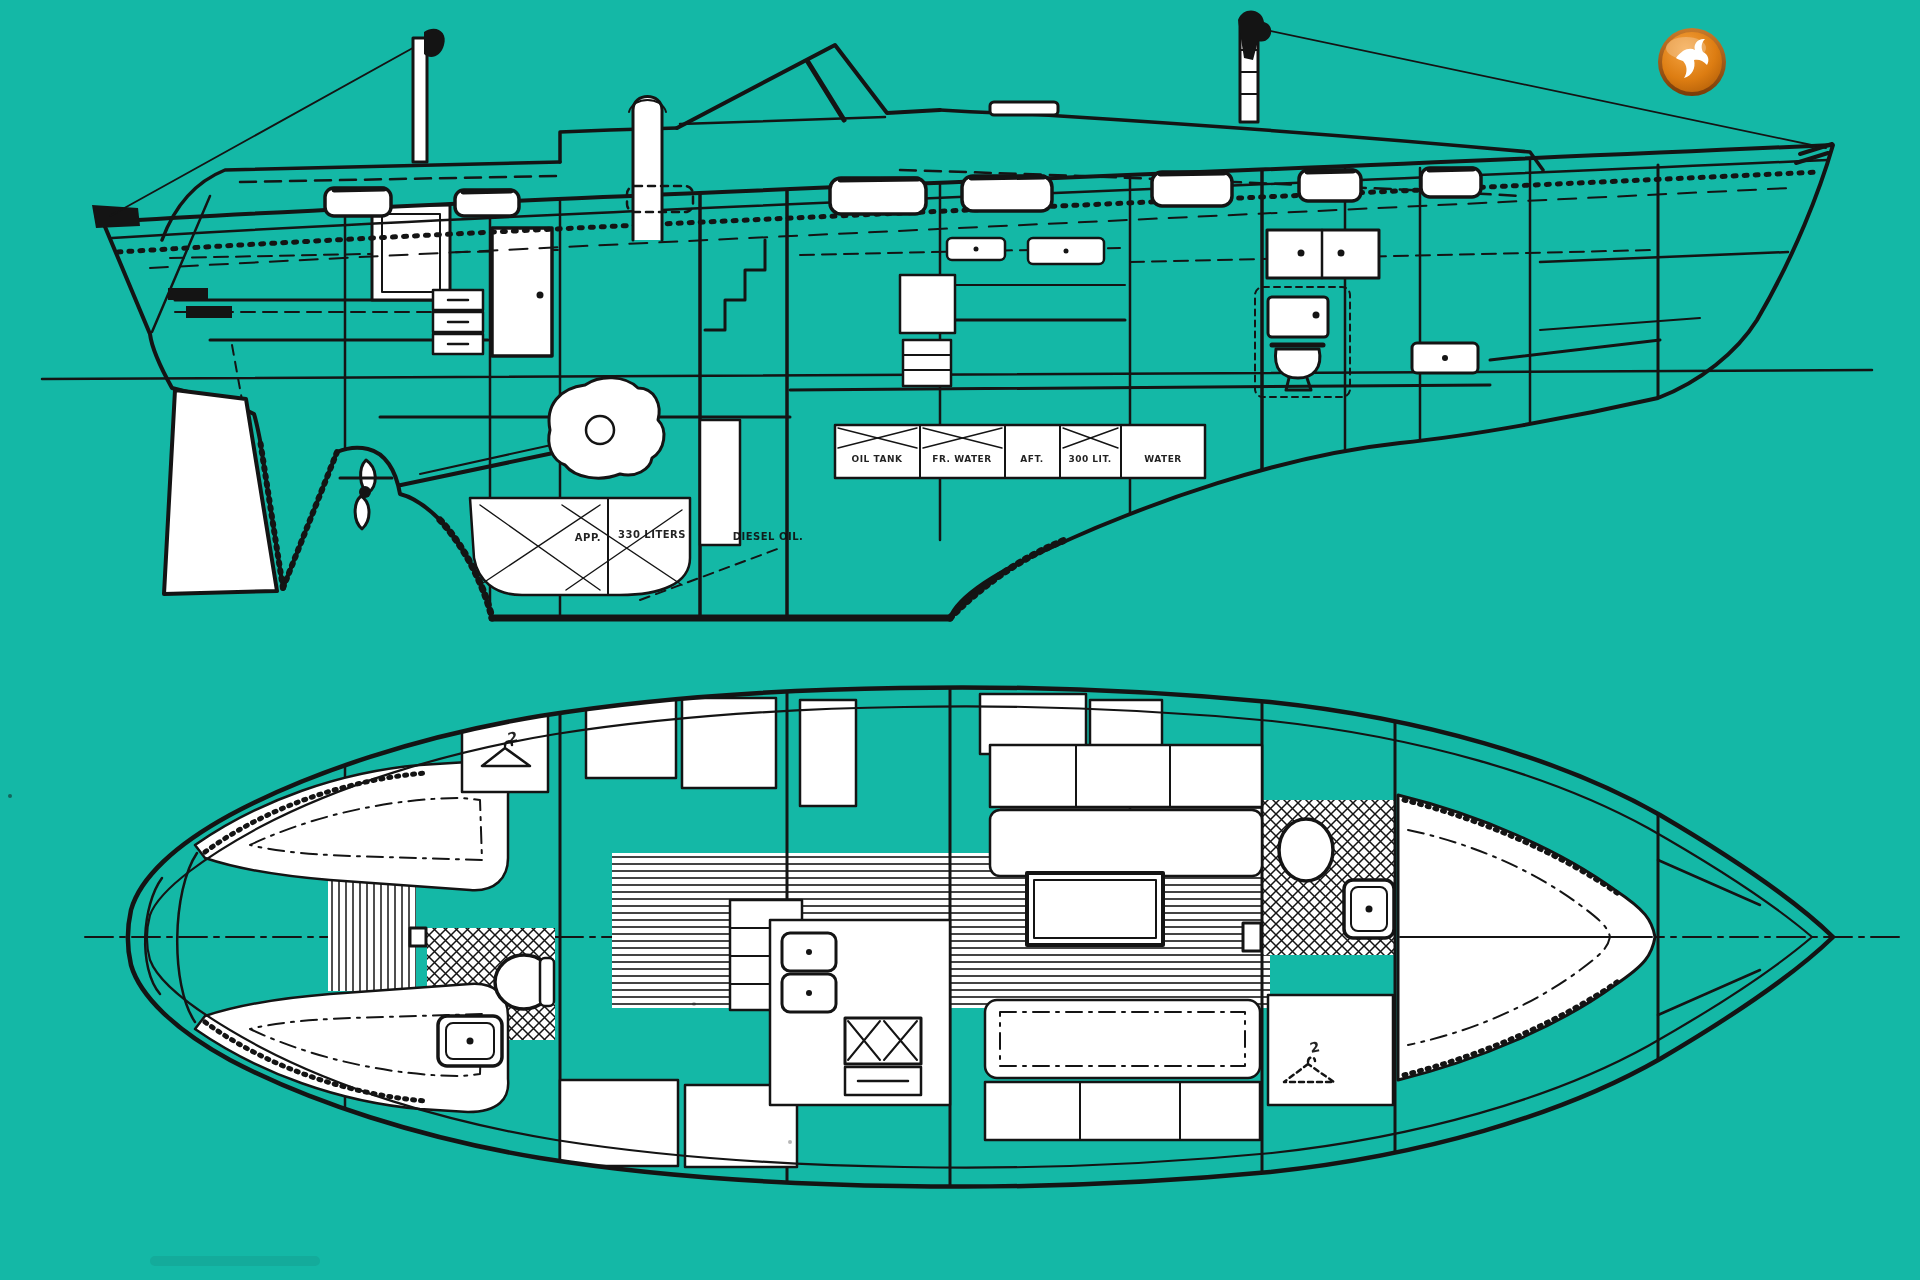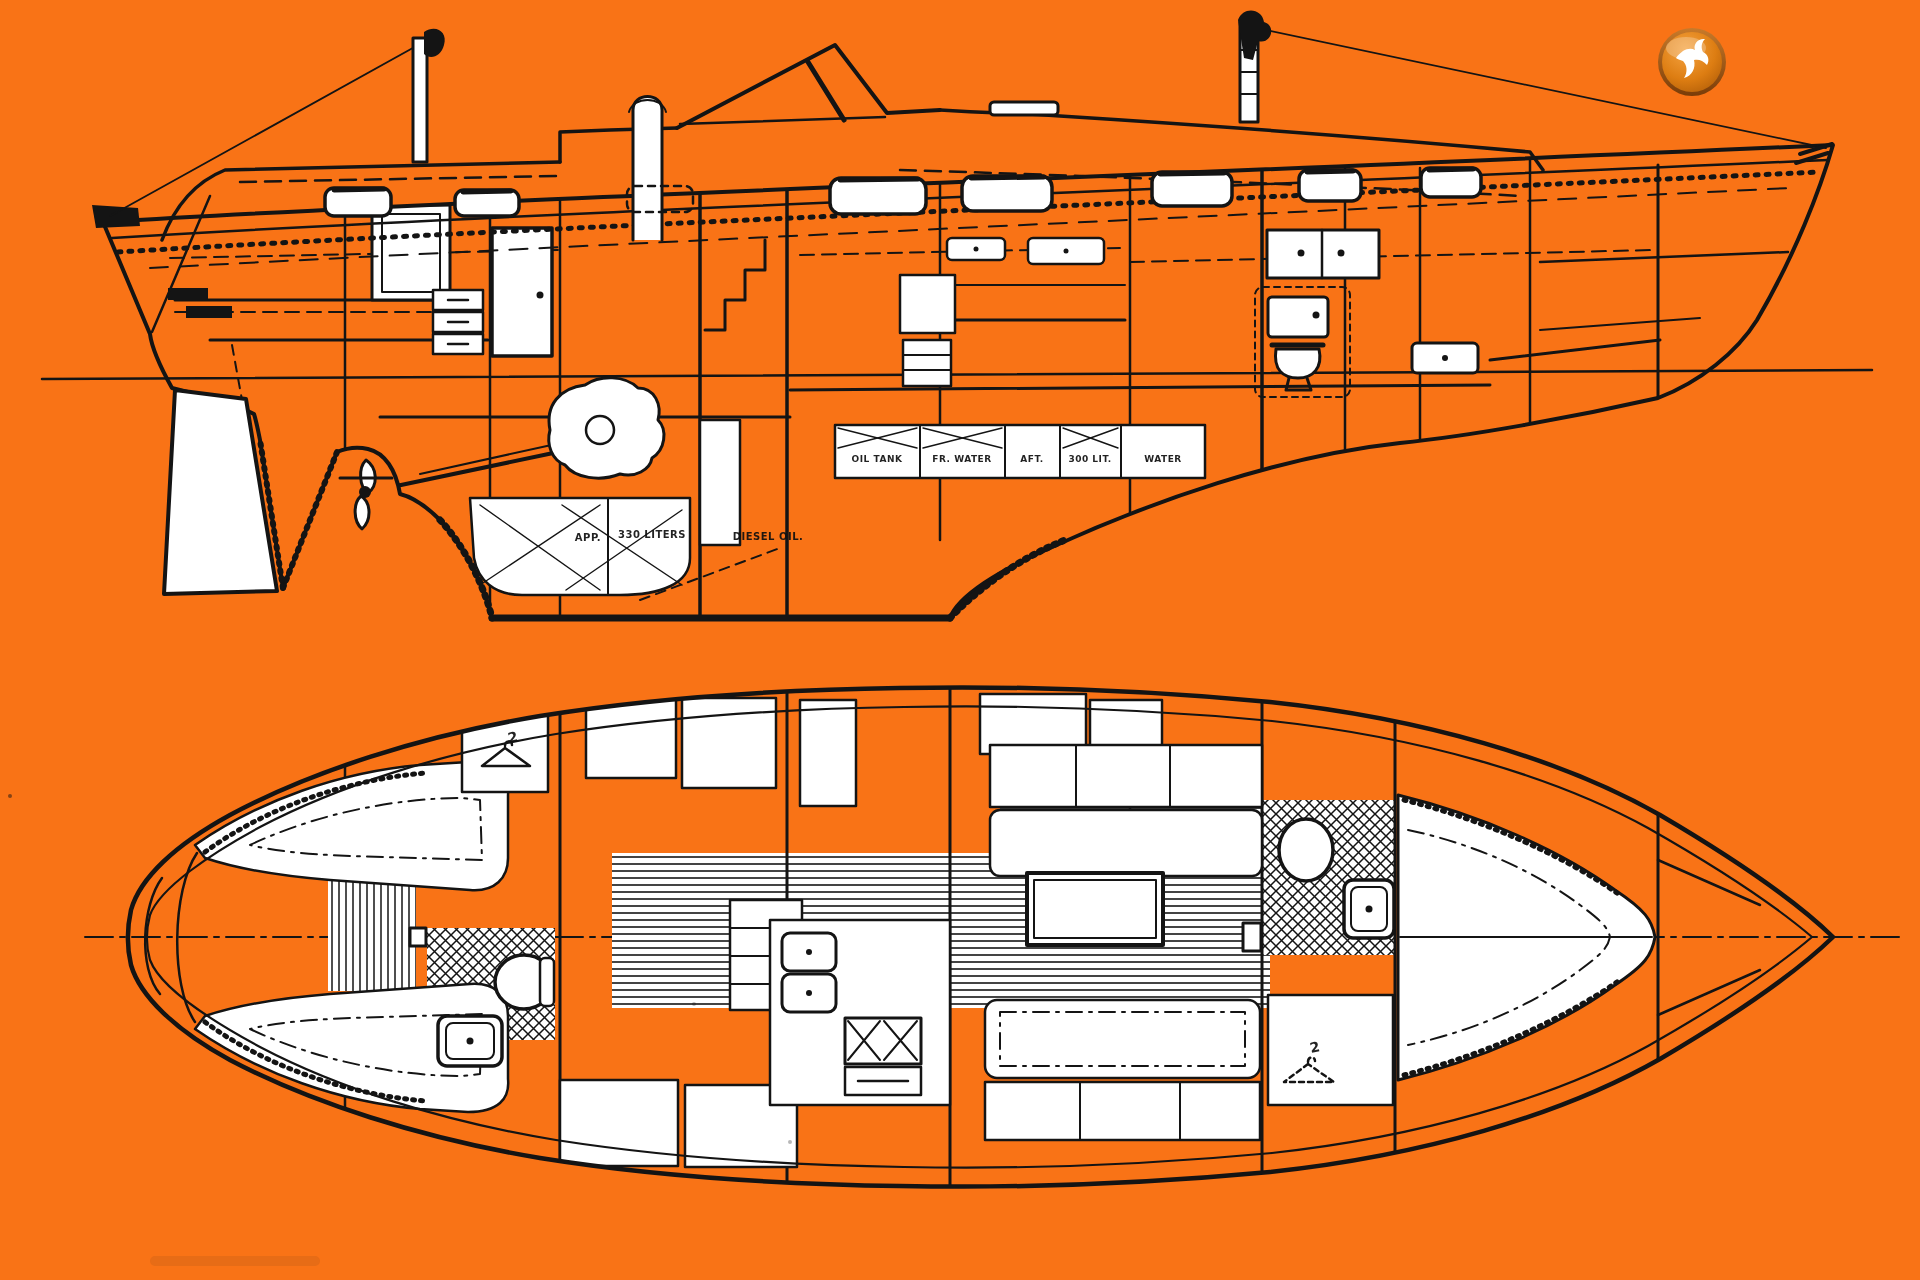--- a/index.html
+++ b/index.html
@@ -1,16 +1,16 @@
 <!DOCTYPE html>
 <html><head>
 <meta charset="utf-8">
 <style>
   html,body{margin:0;padding:0;background:#ffffff;}
-  .canvas{position:relative;width:1920px;height:1280px;background:#f97316;overflow:hidden;
+  .canvas{position:relative;width:1920px;height:1280px;background:#14b8a6;overflow:hidden;
           font-family:"DejaVu Sans", sans-serif;}
   svg.drawing{position:absolute;left:0;top:0;}
   .ink{stroke:#141414;fill:none;stroke-linecap:round;stroke-linejoin:round;}
   .inkfill{fill:#141414;stroke:none;}
   .white{fill:#ffffff;}
   text.smudge{font-family:"DejaVu Sans", sans-serif;font-weight:bold;fill:#101010;
               letter-spacing:0.5px;opacity:0.92;}
   .logo{position:absolute;left:1656px;top:26px;width:72px;height:72px;}
 </style>
 </head>

